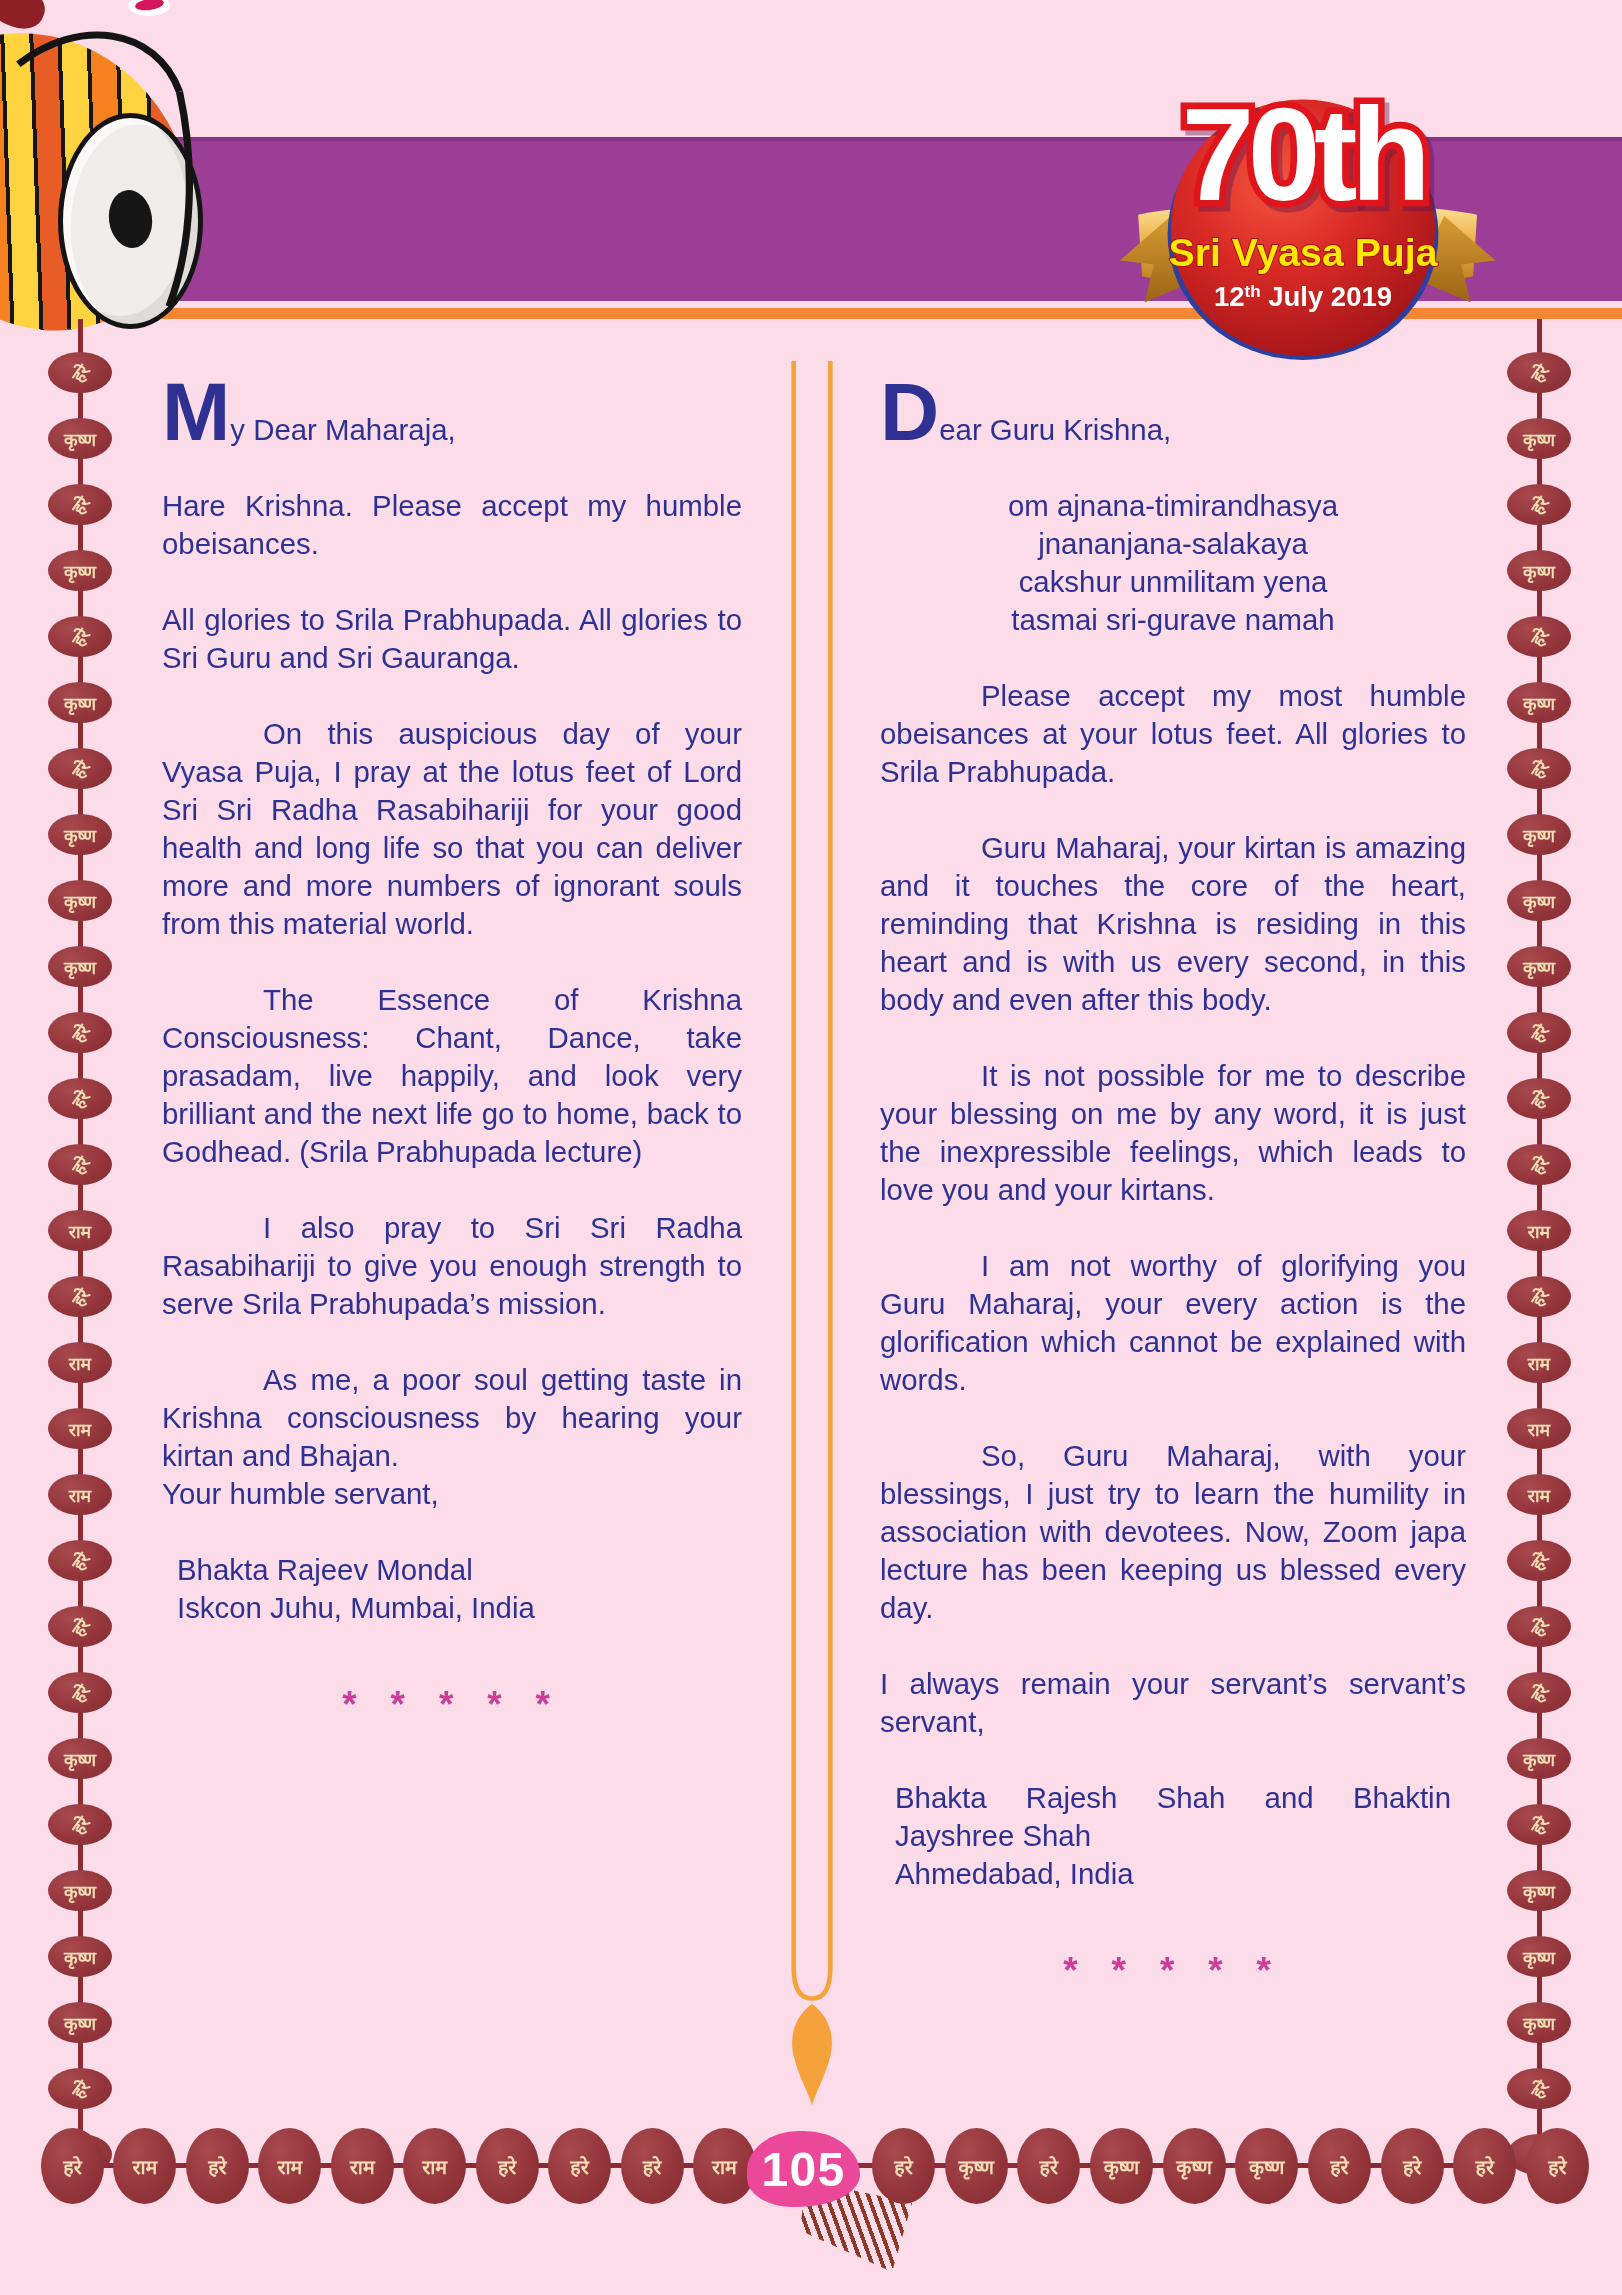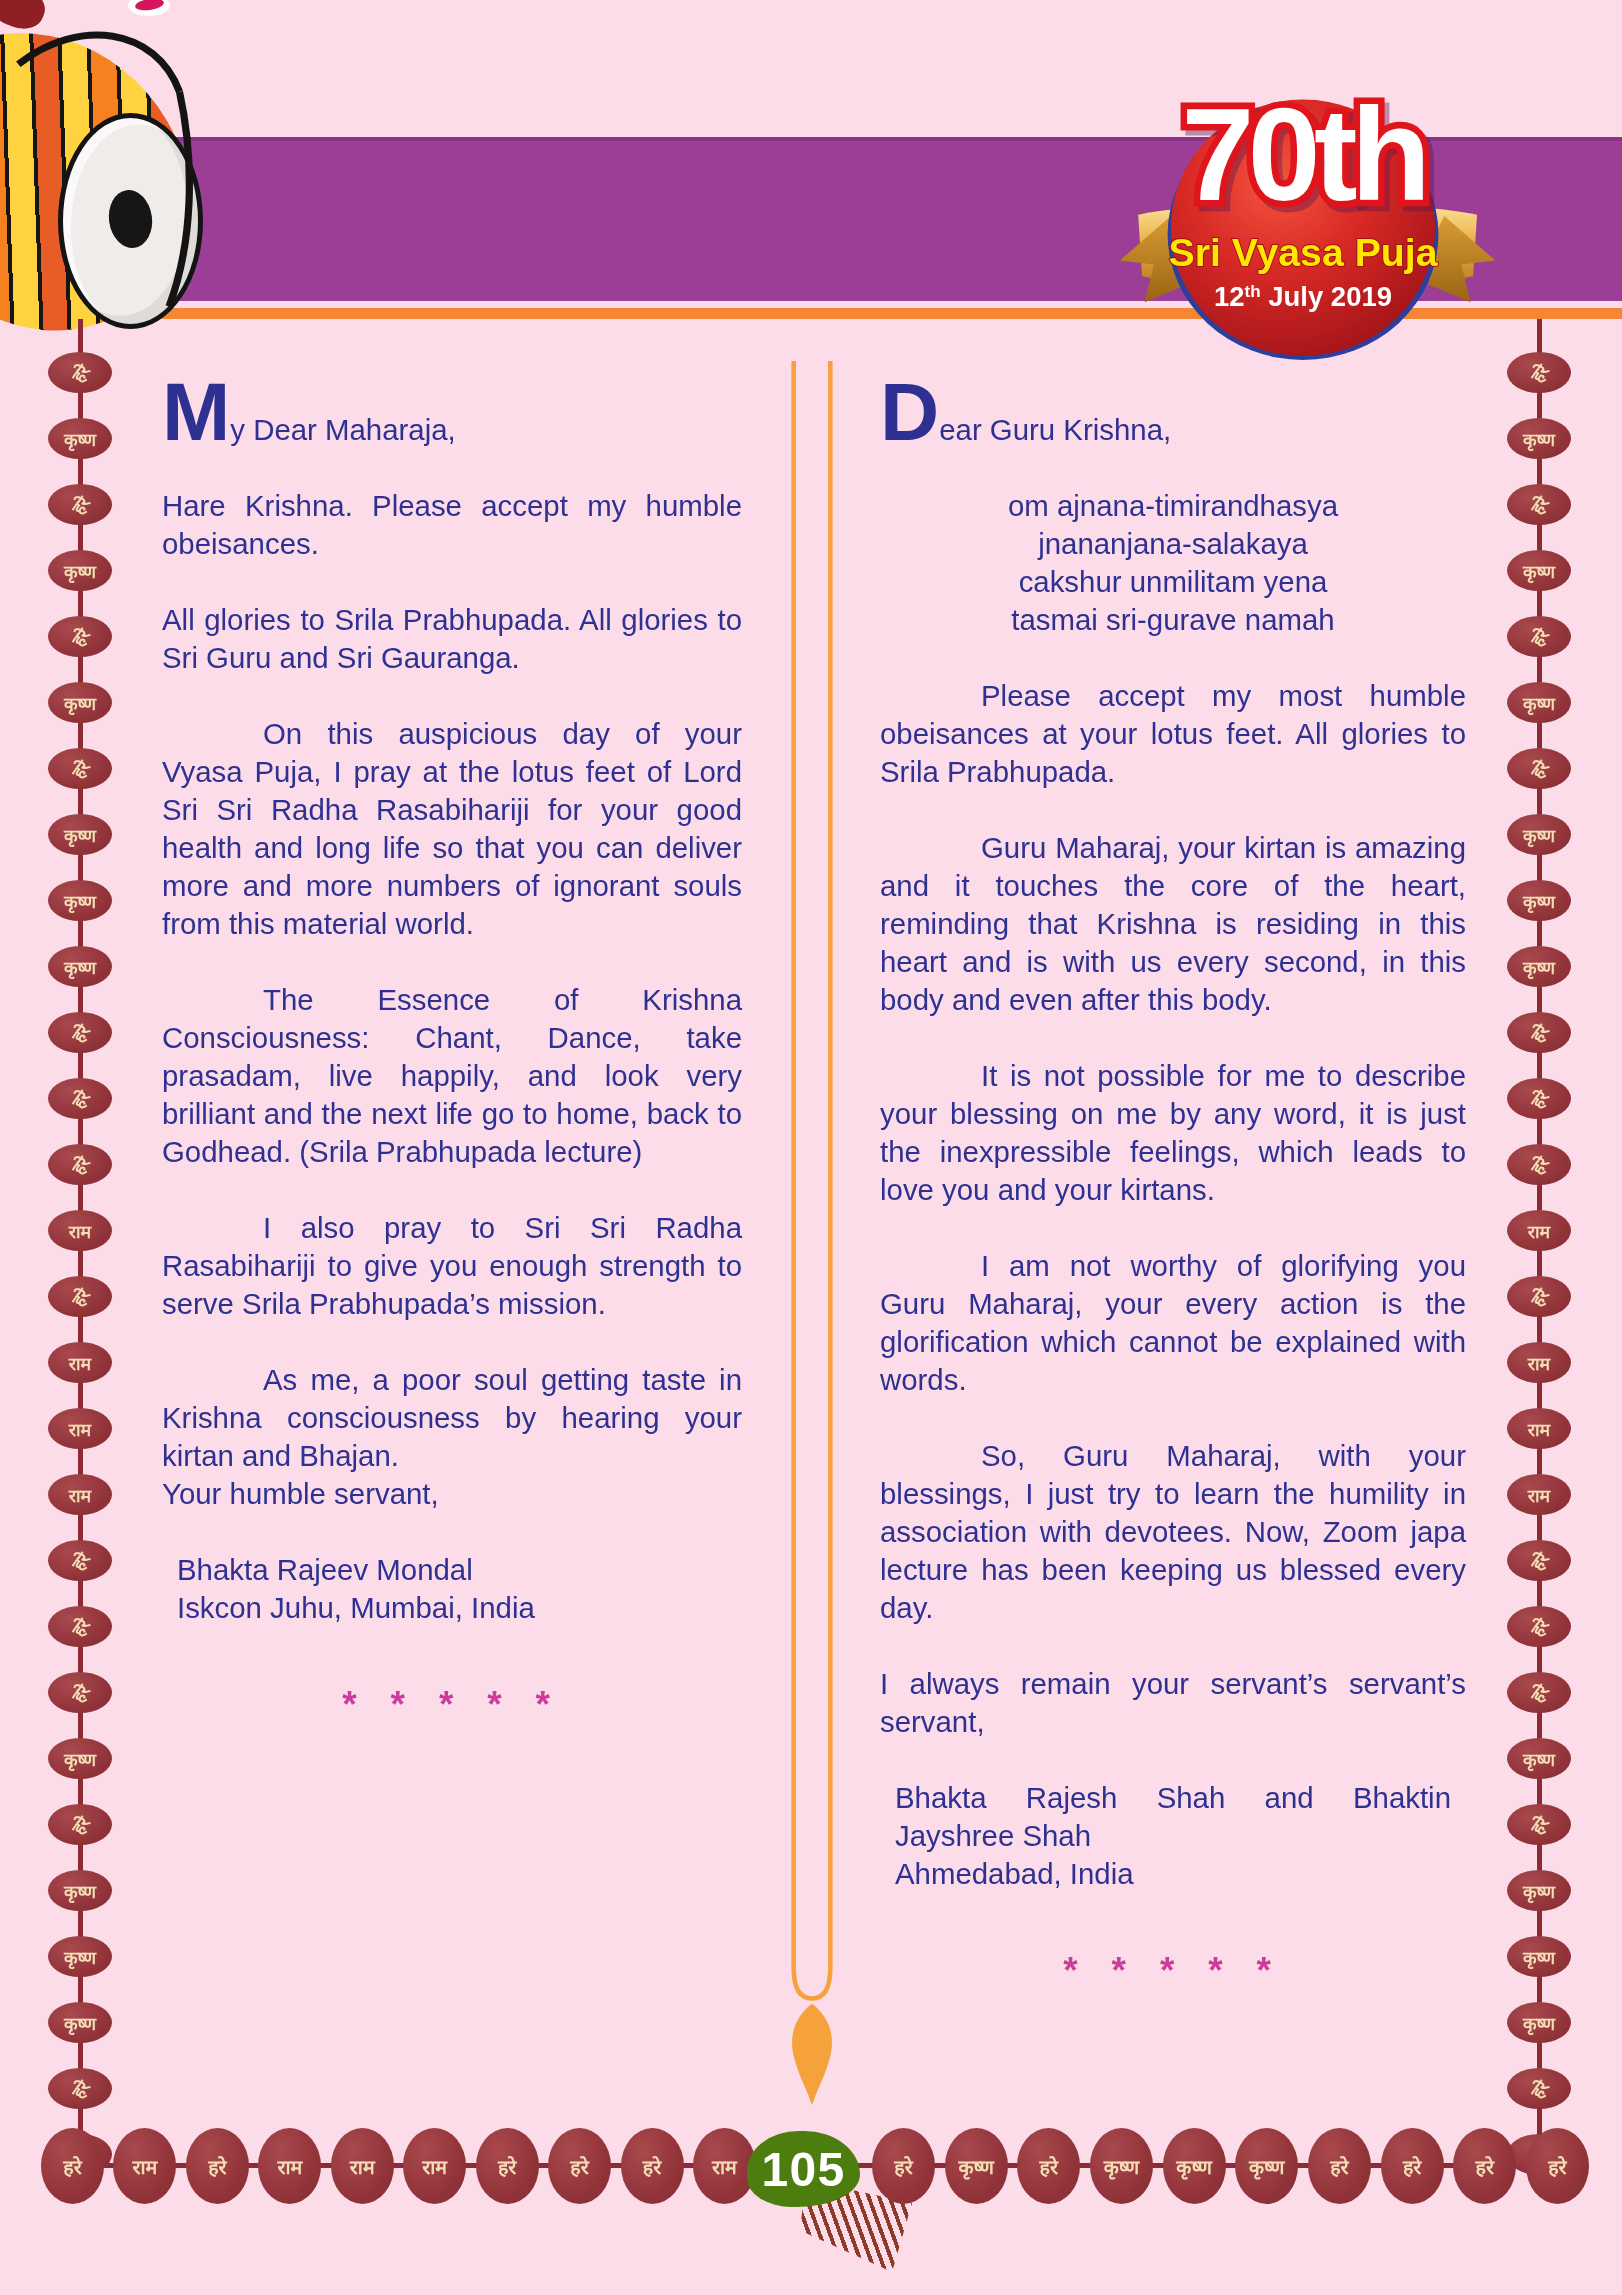--- a/index.html
+++ b/index.html
@@ -61,21 +61,21 @@
         color:#f3ddb4;font-weight:bold;}
   .bead.side{width:64px;height:41px;border-radius:50%;font-size:17.7px;flex:0 0 auto;}
   .bead.bottom{width:63px;height:76px;border-radius:50%;font-size:19.6px;}
   .bead span{display:inline-block;}
   .bead.side.rot span{transform:rotate(-55deg);}
 
   
   .divider{position:absolute;left:783px;top:361px;width:58px;height:1754px;z-index:2;}
 
   
-  .tassel-head{position:absolute;left:747px;top:2131px;width:113px;height:76px;background:#4d7c0f;
+  .tassel-head{position:absolute;left:747px;top:2131px;width:113px;height:76px;background:#ec4899;
                border-radius:48% 52% 58% 42% / 55% 60% 45% 40%;display:flex;align-items:center;
                justify-content:center;z-index:5;}
   .pageno{color:#ffffff;font-size:48px;font-weight:bold;letter-spacing:1.3px;}
   .tassel-bristles{position:absolute;left:800px;top:2180px;width:118px;height:92px;z-index:4;
                background:repeating-linear-gradient(70deg,#8e3a28 0 3.9px,transparent 3.9px 9.8px);
                clip-path:polygon(5% 0,95% 25%,78% 100%,0 55%);}
 
   
   .col{position:absolute;top:393px;font-size:29.4px;line-height:38px;color:#2e3192;
        text-align:justify;z-index:2;}

